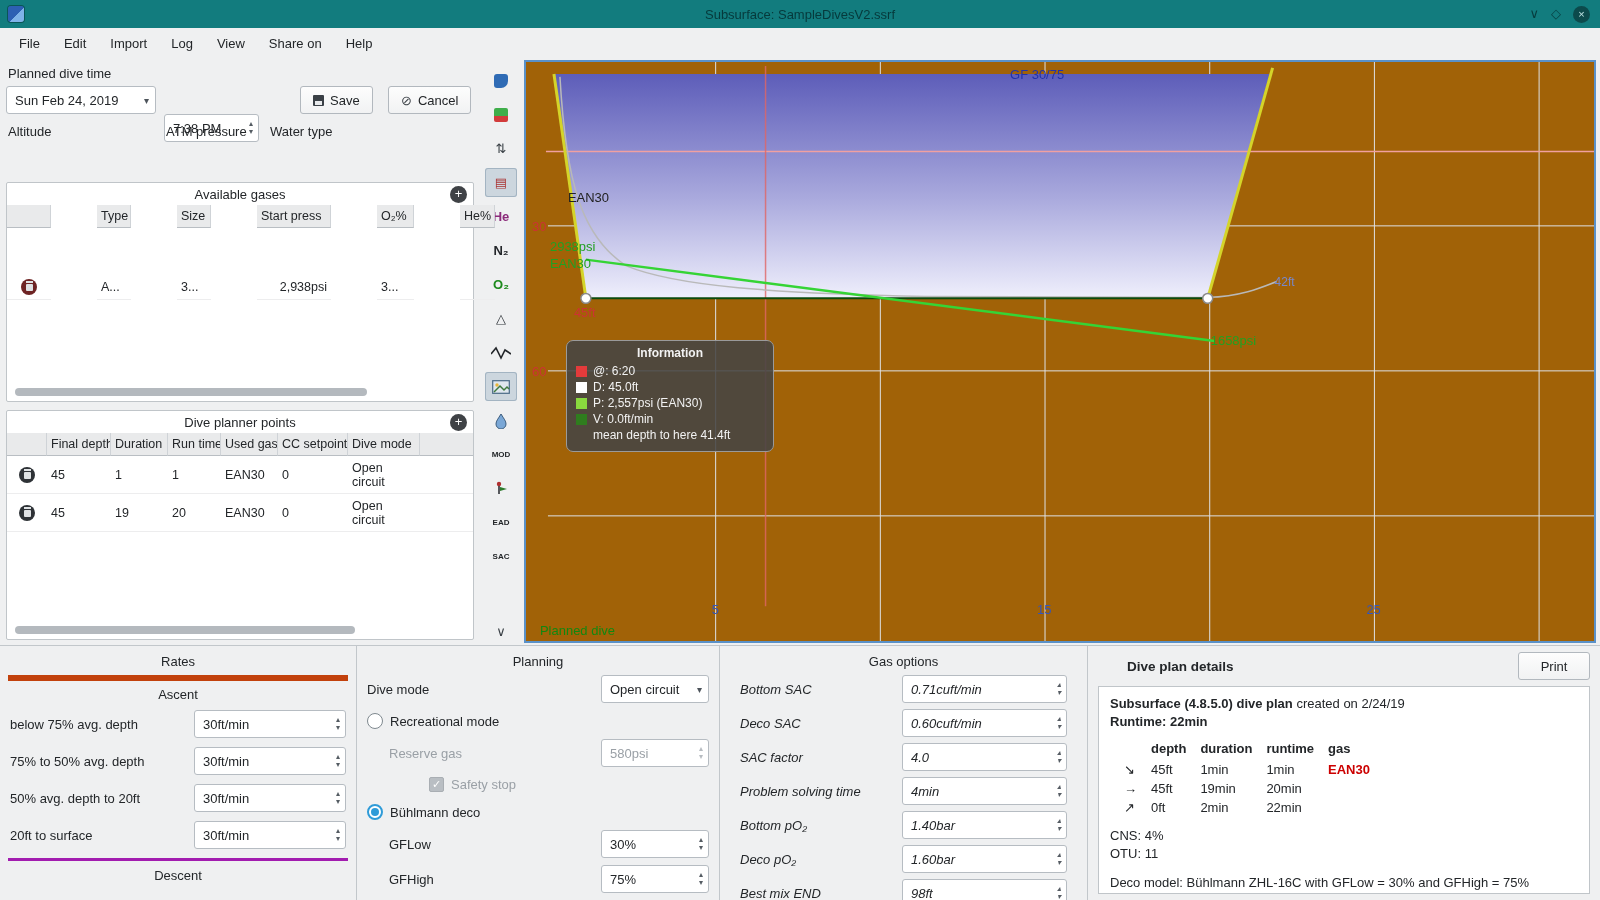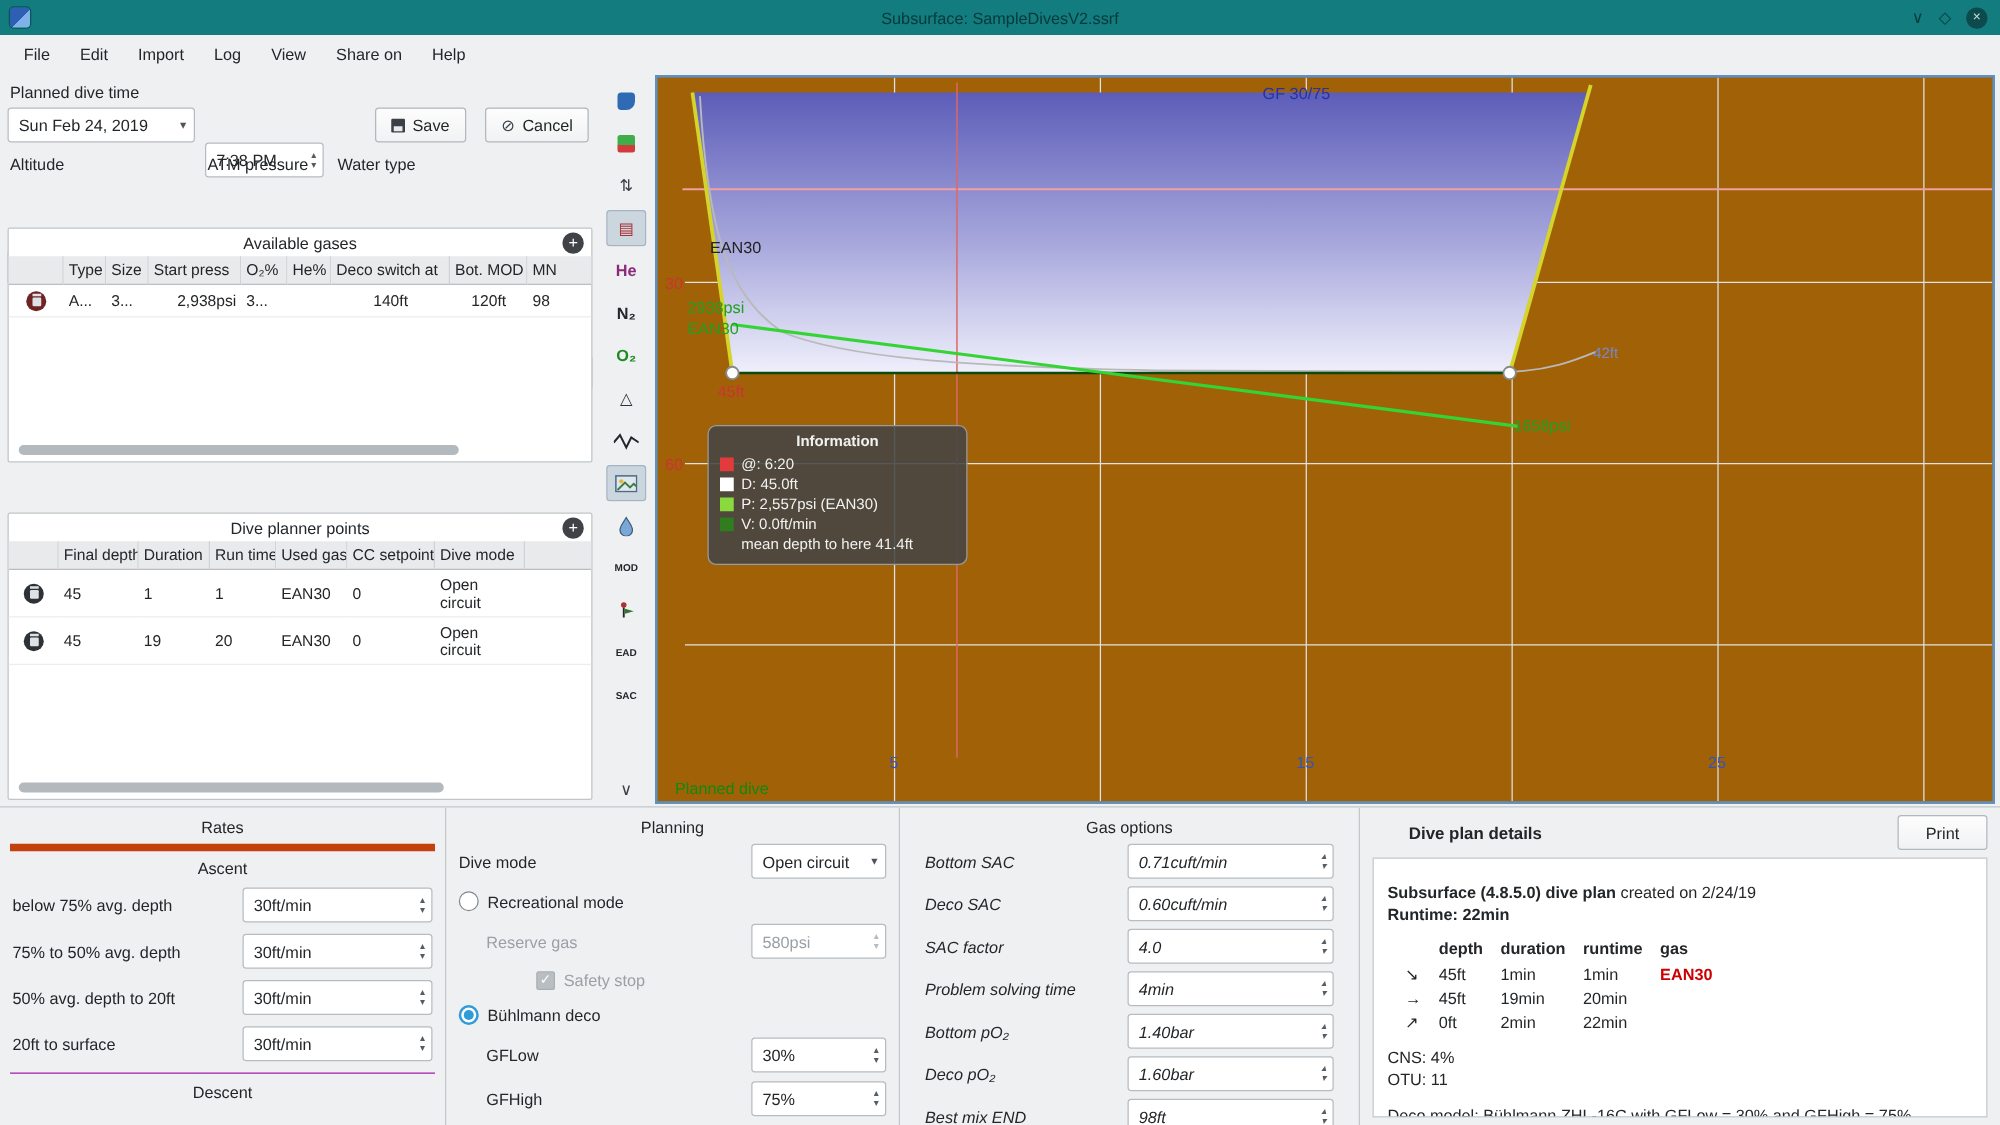--- a/index.html
+++ b/index.html
@@ -73,40 +73,40 @@
   .panel-title { text-align:center; padding:3px 0 6px; }
   .p-rates { width:357px; flex:0 0 357px; }
   .p-planning { width:363px; flex:0 0 363px; }
   .p-gas { width:368px; flex:0 0 368px; }
   .p-details { flex:1; border-right:none; padding:0; }
 
   .rate-row { display:flex; align-items:center; margin:0 2px 9px; }
   .rate-row .lbl { flex:1; }
   .rate-row .spin { width:152px; flex:0 0 152px; }
   .subhead { text-align:center; padding:4px 0 8px; }
-  .descent-sec { border-top:1px solid #a21caf; margin-top:2px; padding-top:7px; text-align:center; }
+  .descent-sec { border-top:3px solid #a21caf; margin-top:2px; padding-top:7px; text-align:center; }
 
   .plan-row { display:flex; align-items:center; margin:0 2px 7px; min-height:27px; }
   .plan-row .spacer { flex:1; }
   .plan-row .spin,.plan-row .combo { width:108px; flex:0 0 108px; }
   .radio { width:16px; height:16px; border-radius:50%; border:1px solid #7f898f; background:#fff; margin-right:7px; position:relative; flex:0 0 16px; }
   .radio.sel { border:2px solid #2f9bd8; }
   .radio.sel::after { content:""; position:absolute; inset:2px; background:#2f9bd8; border-radius:50%; }
   .checkbox { width:15px; height:15px; border:1px solid #a9aeb3; border-radius:2px; background:#b9bec3; color:#fff; font-size:11px; line-height:13px; text-align:center; margin-right:7px; flex:0 0 15px; }
   .ind1 { margin-left:22px; }
   .ind2 { margin-left:62px; }
 
   .gas-row { display:flex; align-items:center; margin:0 12px 6px;font-style:italic; }
   .gas-row .lbl { flex:1; }
   .gas-row .spin { width:165px; flex:0 0 165px; }
 
   .det-header { display:flex; align-items:center; padding:6px 10px 4px; }
   .det-title { font-weight:bold; font-size:13.5px;padding-left:29px; }
   .det-print { margin-left:auto; width:72px; justify-content:center; }
-  .det-body { margin:2px 10px 6px; background:#fff; border:1px solid #c0c5c9; padding:18px 11px; height:208px; overflow:hidden; line-height:1.4; }
+  .det-body { margin:2px 10px 6px; background:#fff; border:1px solid #c0c5c9; padding:8px 11px; height:208px; overflow:hidden; line-height:1.4; }
   .det-table { margin:9px 0 9px 14px; border-collapse:collapse; }
   .det-table th { font-weight:bold; text-align:left; padding:0 14px 2px 0; }
   .det-table td { padding:0 14px 1px 0; }
   .arrow-cell { width:20px; }
   .gas-red { color:#cc0000; font-weight:bold; }
 </style>
 </head>
 <body>
 
 <div class="window">
@@ -167,24 +167,24 @@
       </div>
       <div class="pos combo" style="left:268px; top:86px; width:140px;">
         <span>EN13319 (1.02k</span>
           <span class="arrow">▾</span>
       </div>
       <div class="pos spin disabled" style="left:412px; top:86px; width:62px;">
         <span>1.02k</span>
           <span class="arrows">▴<br>▾</span>
       </div>
 
-      <div class="gbox" style="left:6px; top:124px; width:468px; height:188px;">
+      <div class="gbox" style="left:6px; top:124px; width:468px; height:220px;">
         <div class="gbox-title">Available gases</div>
         <div class="add-btn">+</div>
-        <div class="grid-table" style="grid-template-columns:44px 34px 34px 74px 37px 35px 95px 62px 1fr;">
+        <div class="grid-table" style="grid-template-columns:44px 34px 34px 74px 37px 35px 95px 62px 1fr;gap:46px;">
           <div class="gh"></div>
           <div class="gh">Type</div>
           <div class="gh">Size</div>
           <div class="gh">Start press</div>
           <div class="gh">O₂%</div>
           <div class="gh">He%</div>
           <div class="gh">Deco switch at</div>
           <div class="gh">Bot. MOD</div>
           <div class="gh" style="border-right:none;">MN</div>
 

